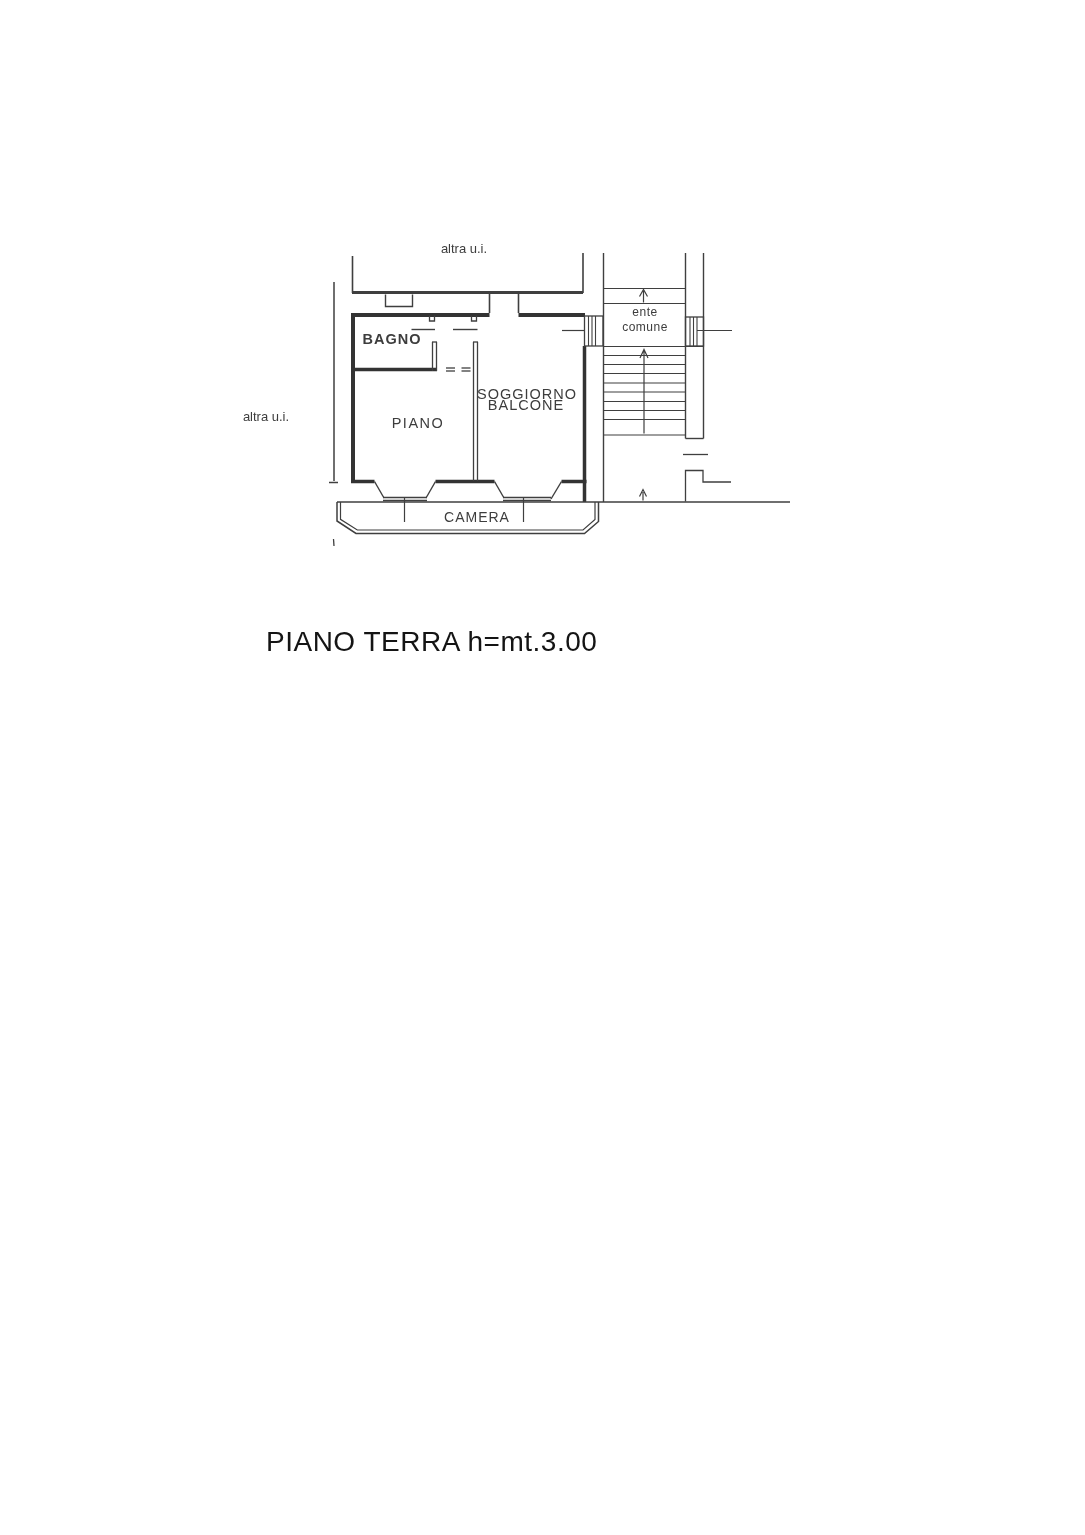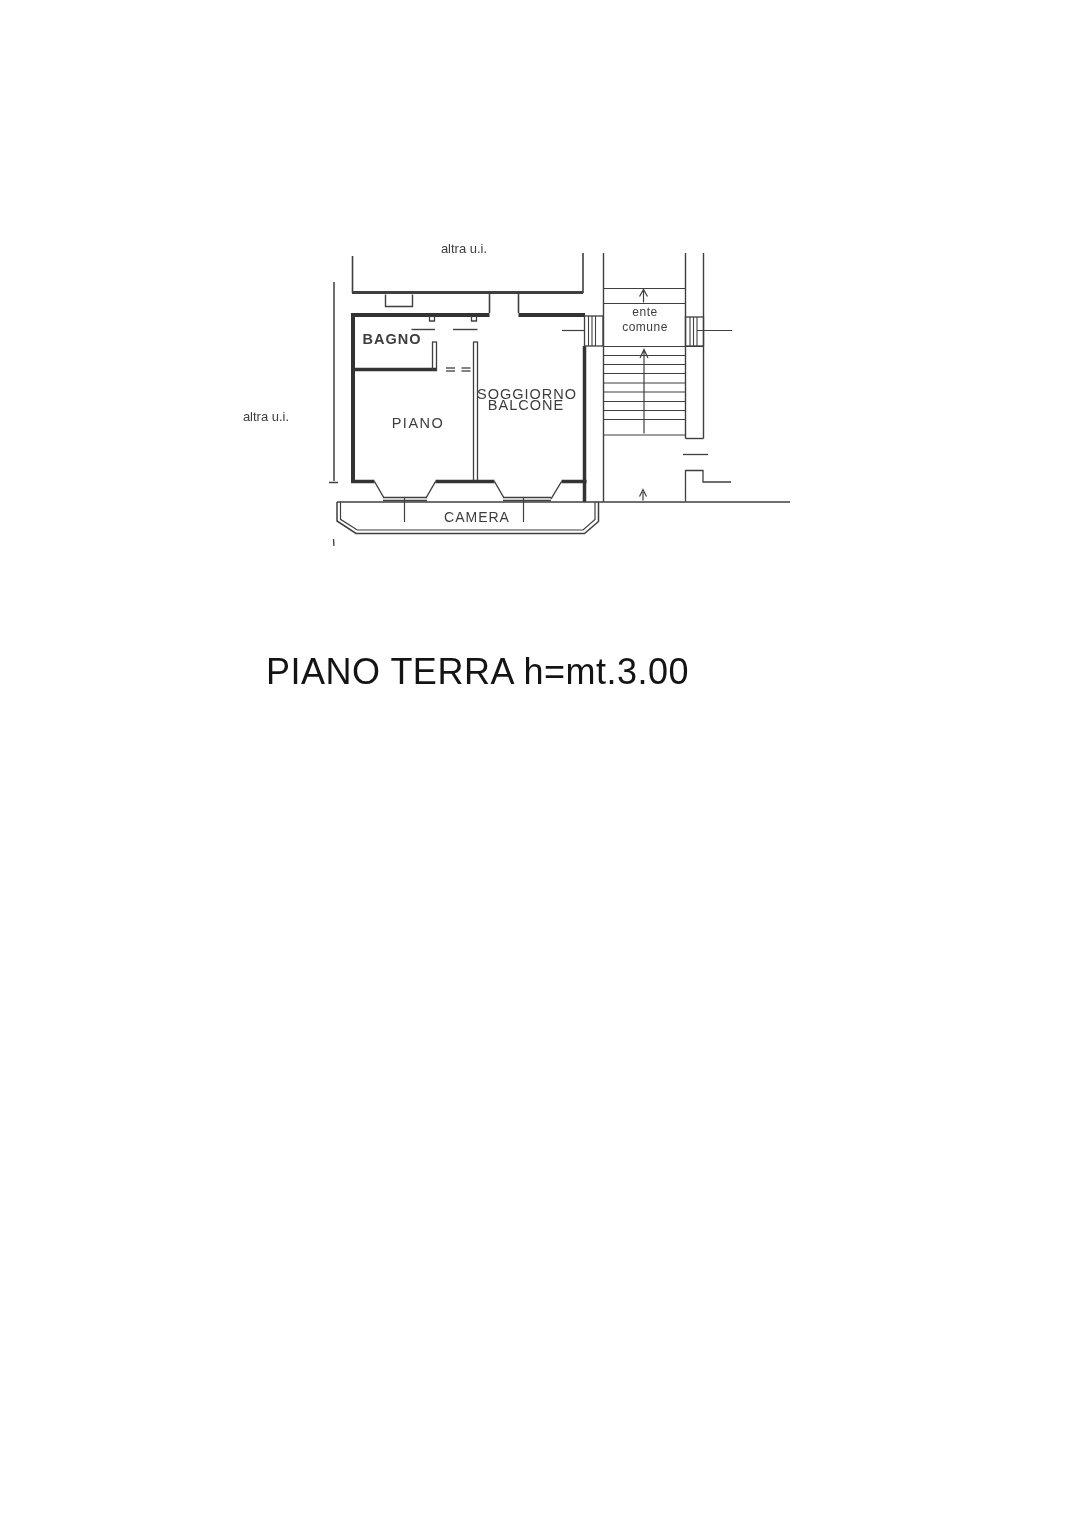--- a/index.html
+++ b/index.html
@@ -21,22 +21,22 @@
     color:var(--c-text,#3d3d3d);
     line-height:1;
     white-space:nowrap;
     transform:translateX(-50%);
   }
   .lbl.small { font-size:13px; }
   .lbl.room  { font-size:14.5px; letter-spacing:1px; }
   .lbl.stair { font-size:12px; letter-spacing:0.5px; }
   .title{
     position:absolute;
-    left:266px; top:654px;
-    font-size:36px;
+    left:266px; top:628px;
+    font-size:28px;
     letter-spacing:0.5px;
     color:var(--c-title,#141414);
     line-height:1;
     white-space:nowrap;
   }
 </style>
 </head>
 <body>
 
 <div class="page">

